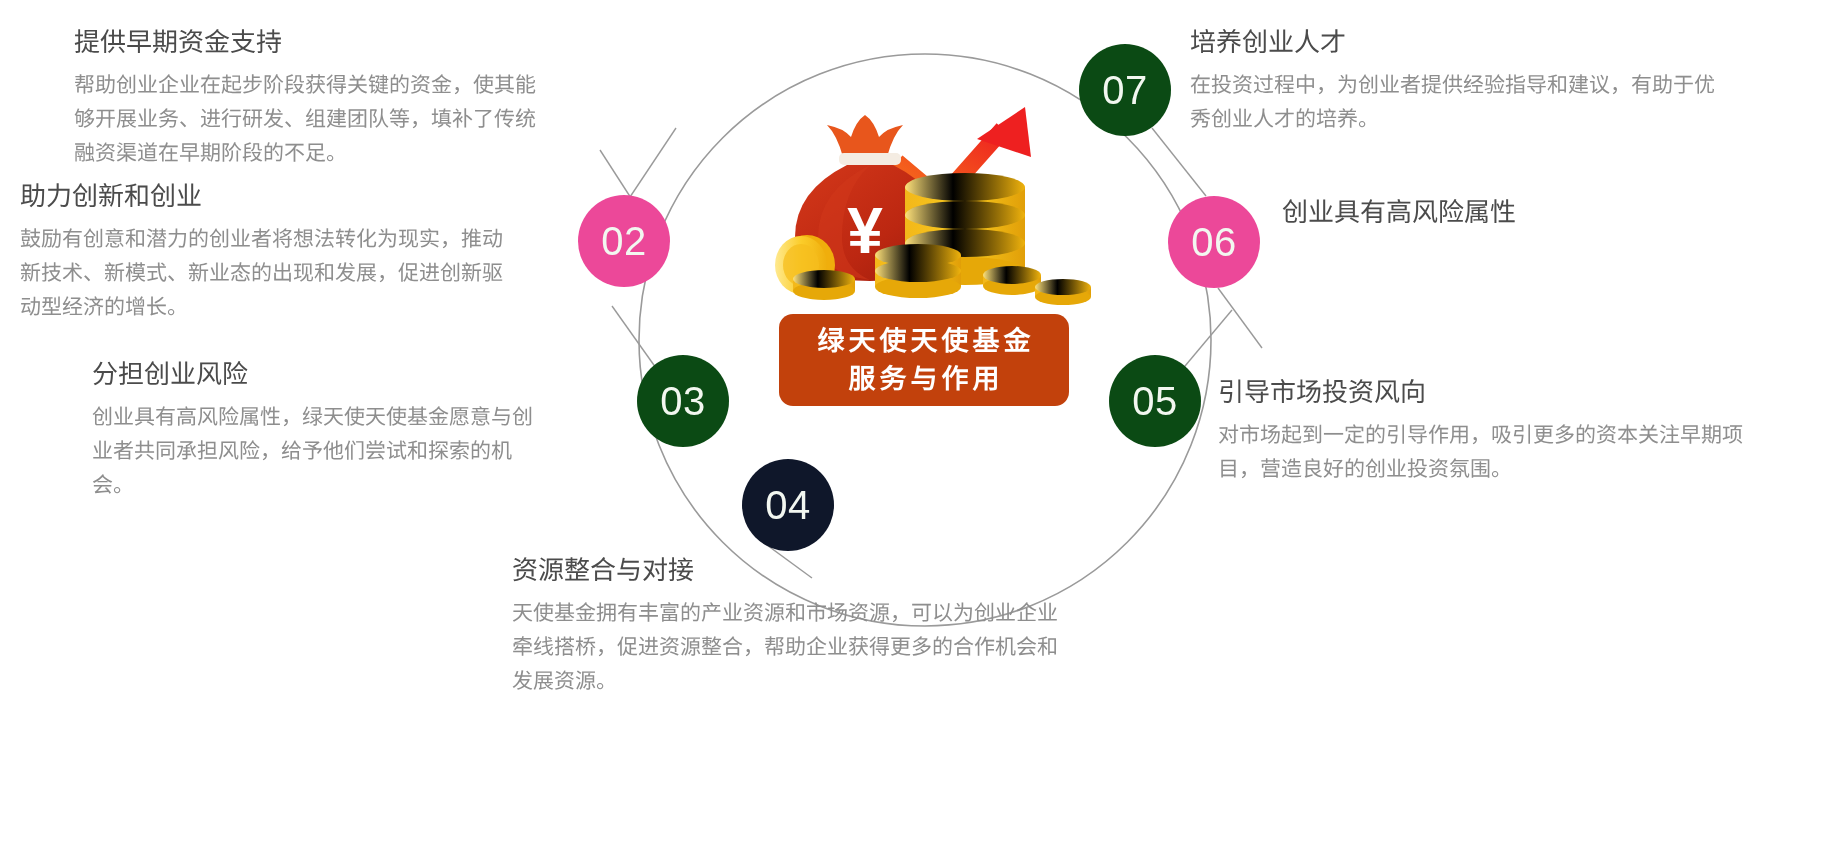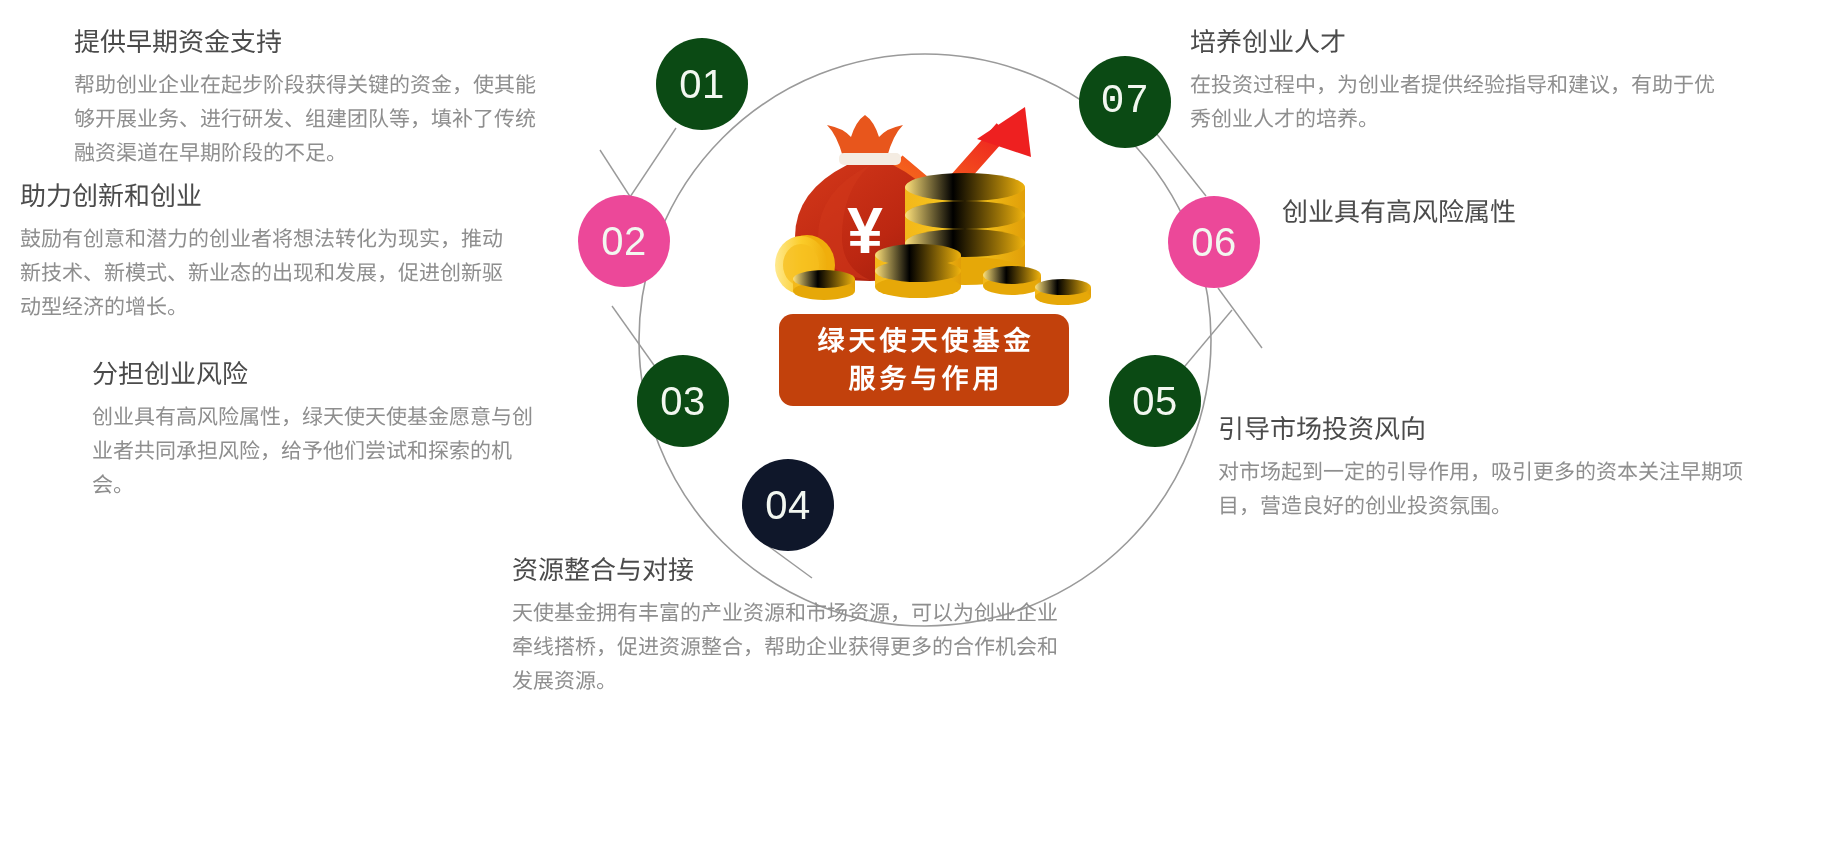--- a/index.html
+++ b/index.html
@@ -68,21 +68,21 @@
   }
 
   
   #block-01 { left: 74px;  top: 26px;  width: 478px; }
   #block-02 { left: 20px;  top: 180px; width: 500px; }
   #block-03 { left: 92px;  top: 358px; width: 445px; }
   #block-04 { left: 512px; top: 554px; width: 560px; }
   
   #block-07 { left: 1190px; top: 26px;  width: 540px; }
   #block-06 { left: 1282px; top: 196px; width: 540px; }
-  #block-05 { left: 1218px; top: 376px; width: 560px; margin-top: 37px; }
+  #block-05 { left: 1218px; top: 376px; width: 560px; }
 
   
   #center-art {
     position: absolute;
     left: 735px;
     top: 95px;
     width: 380px;
     height: 215px;
   }
   #center-art svg { display: block; width: 380px; height: 215px; }
@@ -123,39 +123,36 @@
 
     <line x1="676" y1="128" x2="628" y2="200" stroke="#9a9a9a" stroke-width="1.4"></line>
     <line x1="640" y1="212" x2="600" y2="150" stroke="#9a9a9a" stroke-width="1.4"></line>
     <line x1="656" y1="368" x2="612" y2="306" stroke="#9a9a9a" stroke-width="1.4"></line>
     <line x1="760" y1="540" x2="812" y2="578" stroke="#9a9a9a" stroke-width="1.4"></line>
     <line x1="1180" y1="372" x2="1232" y2="310" stroke="#9a9a9a" stroke-width="1.4"></line>
     <line x1="1218" y1="288" x2="1262" y2="348" stroke="#9a9a9a" stroke-width="1.4"></line>
     <line x1="1152" y1="128" x2="1206" y2="196" stroke="#9a9a9a" stroke-width="1.4"></line>
   </svg>
 
-  <div class="node" id="node-01" style="left:656px; top:38px;">
-    <span>01</span>
-  </div>
   <div class="node alt" id="node-02" style="left:578px; top:195px;">
     <span>02</span>
   </div>
   <div class="node" id="node-03" style="left:637px; top:355px;">
     <span>03</span>
   </div>
   <div class="node" id="node-04" style="left:742px; top:459px; background:#0f172a;">
     <span>04</span>
   </div>
   <div class="node" id="node-05" style="left:1109px; top:355px;text-align:center;">
     <span>05</span>
   </div>
   <div class="node alt" id="node-06" style="left:1168px; top:196px;">
     <span>06</span>
   </div>
-  <div class="node" id="node-07" style="left:1079px; top:56px;font-family:Liberation Mono, monospace;">
+  <div class="node" id="node-07" style="left:1079px; top:44px;">
     <span>07</span>
   </div>
 
   <div class="block" id="block-01">
     <h3 class="b-title">提供早期资金支持</h3>
     <p class="b-desc">帮助创业企业在起步阶段获得关键的资金，使其能够开展业务、进行研发、组建团队等，填补了传统融资渠道在早期阶段的不足。</p>
   </div>
 
   <div class="block" id="block-02">
     <h3 class="b-title">助力创新和创业</h3>

